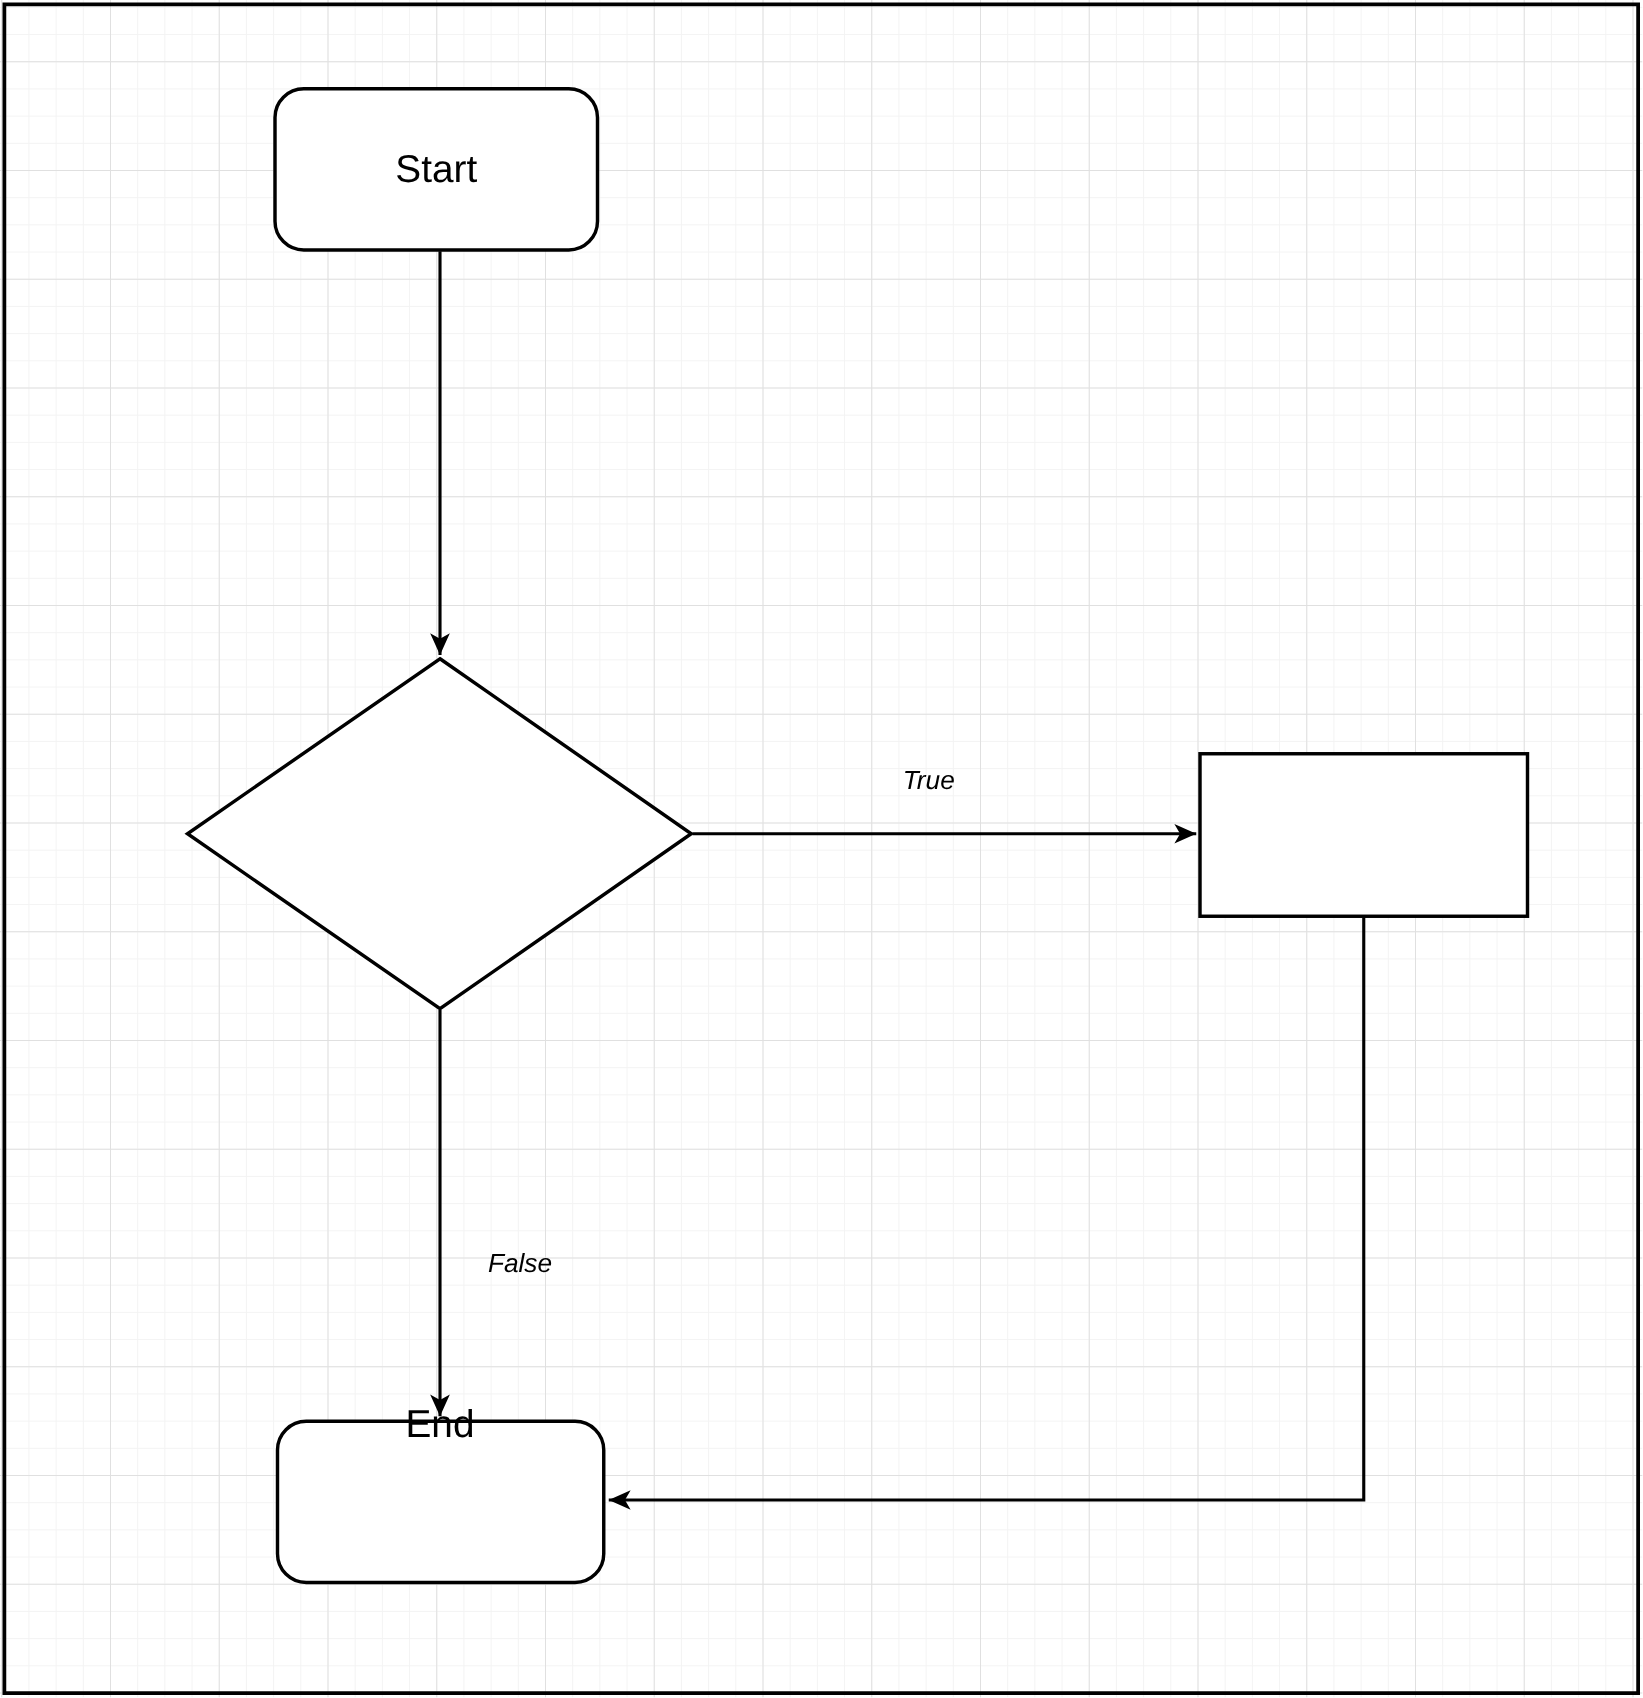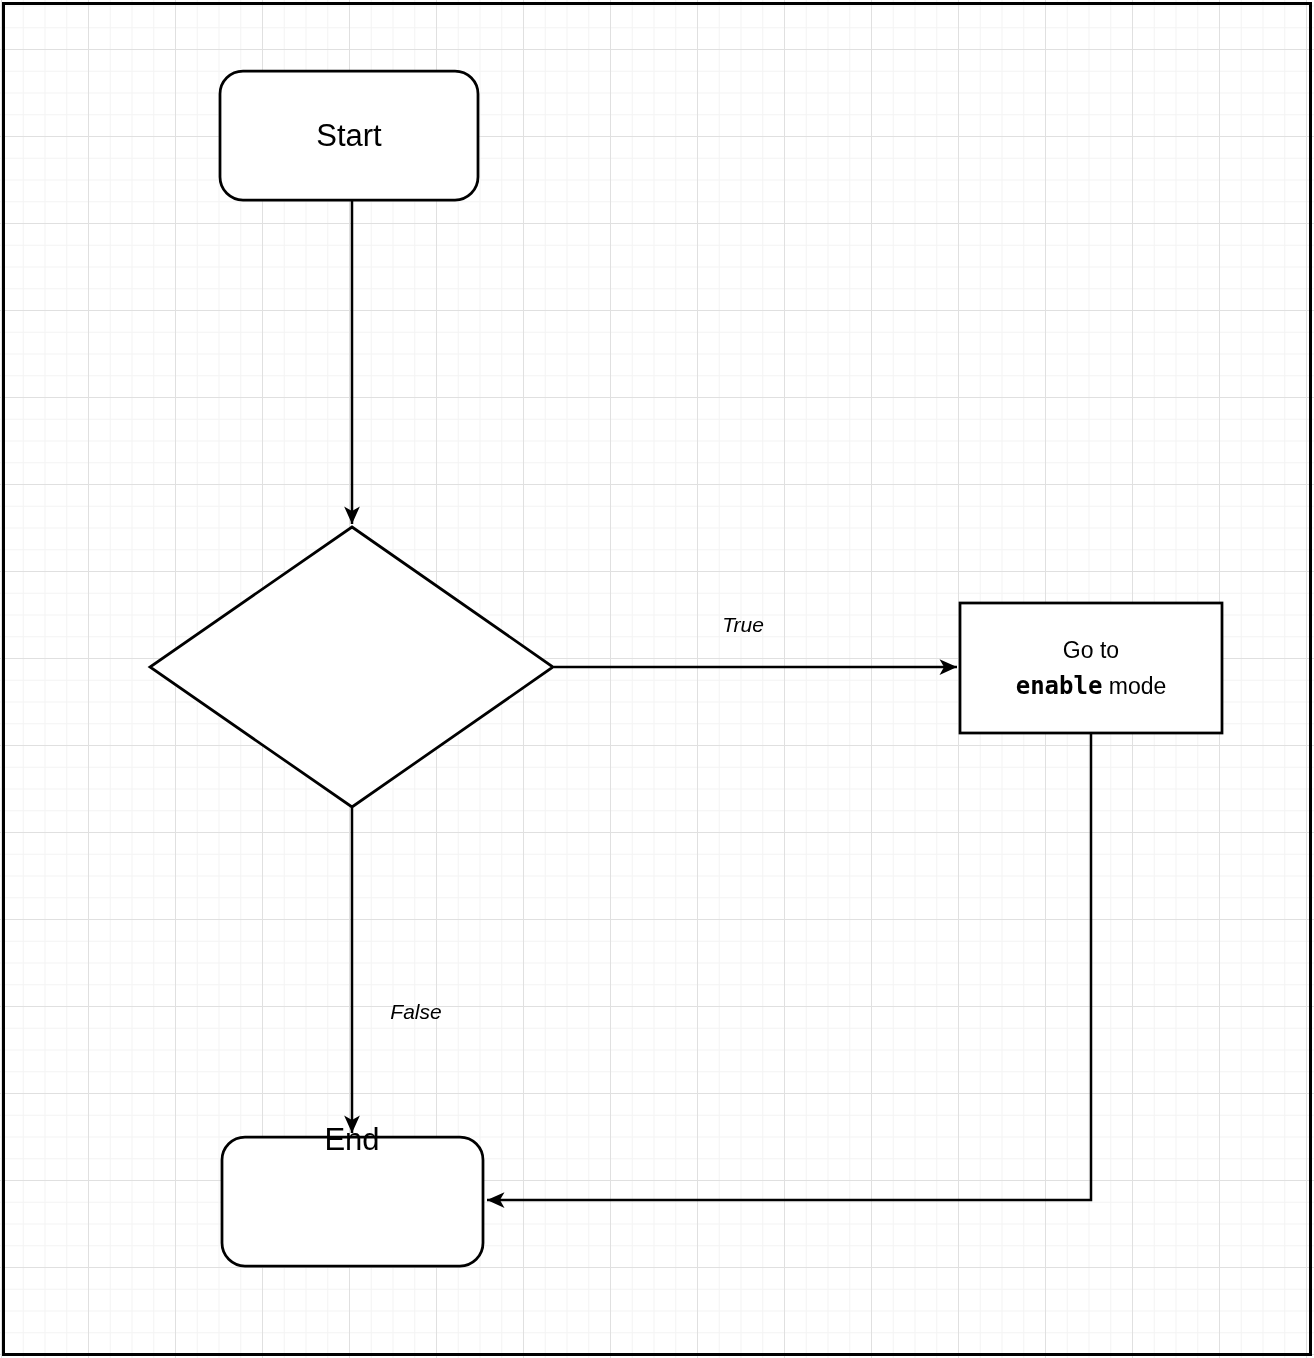--- a/index.html
+++ b/index.html
@@ -47,21 +47,21 @@
     stroke-width:2.5px;
   }
   .arrowhead{
     fill:var(--stroke);
     stroke:none;
   }
   .label{
     position:absolute;
     transform:translate(-50%,-50%);
     white-space:pre;
-    text-align:center;
+    text-align:right;
     line-height:1.25;
   }
   .terminator-label{font-size:31px;}
   .edge-label{font-size:21px;font-style:italic;}
   .decision-label{
     font-family:"DejaVu Sans Mono", monospace;
     font-size:26px;
   }
   .decision-label .em{font-weight:bold;}
   .process-label{font-size:23px;line-height:36px;}
@@ -90,21 +90,20 @@
 
     <rect class="shape" x="220" y="71" width="258" height="129" rx="23" ry="23"></rect>
     <polygon class="shape" points="352,527 553,667 352,807 150,667"></polygon>
     <rect class="shape" x="960" y="603" width="262" height="130"></rect>
     <rect class="shape" x="222" y="1137" width="261" height="129" rx="23" ry="23"></rect>
   </svg>
 
   <div class="label terminator-label" style="left:349px;top:136px;">Start</div>
 
 
-  <div class="label process-label" style="left:1091px;top:668px;"><span>Go to</span><br><span class="code">enable</span><span> mode</span></div>
 
   <div class="label terminator-label" style="left:352px;top:1140px;">End</div>
 
   <div class="label edge-label" style="left:743px;top:625px;">True</div>
 
   <div class="label edge-label" style="left:416px;top:1012px;">False</div>
 
   <div class="frame"></div>
 </div>
 

